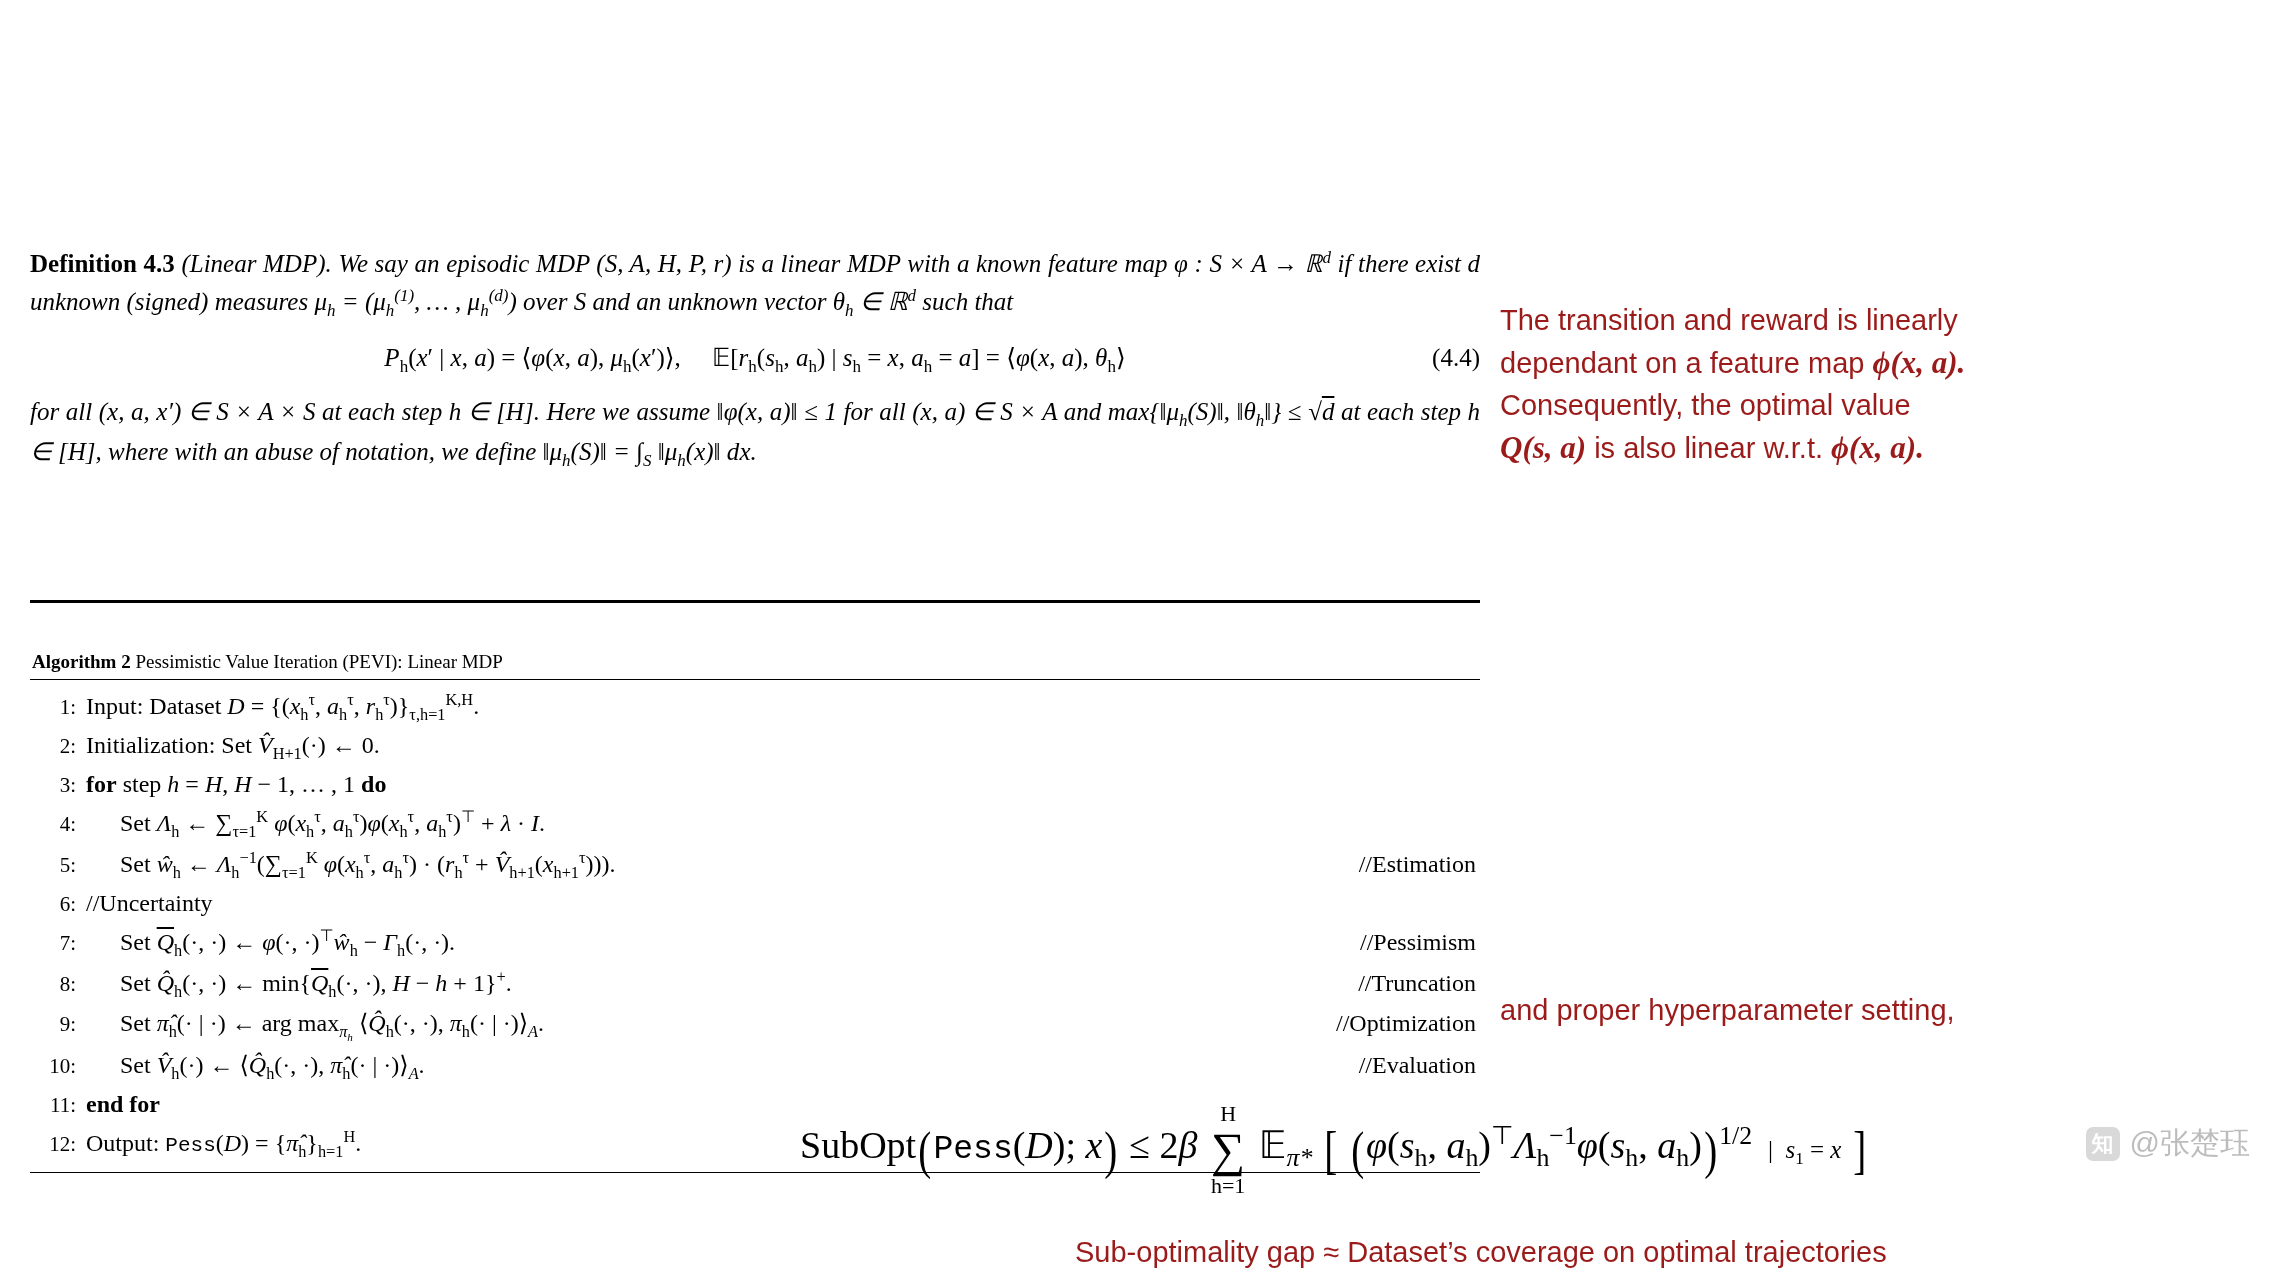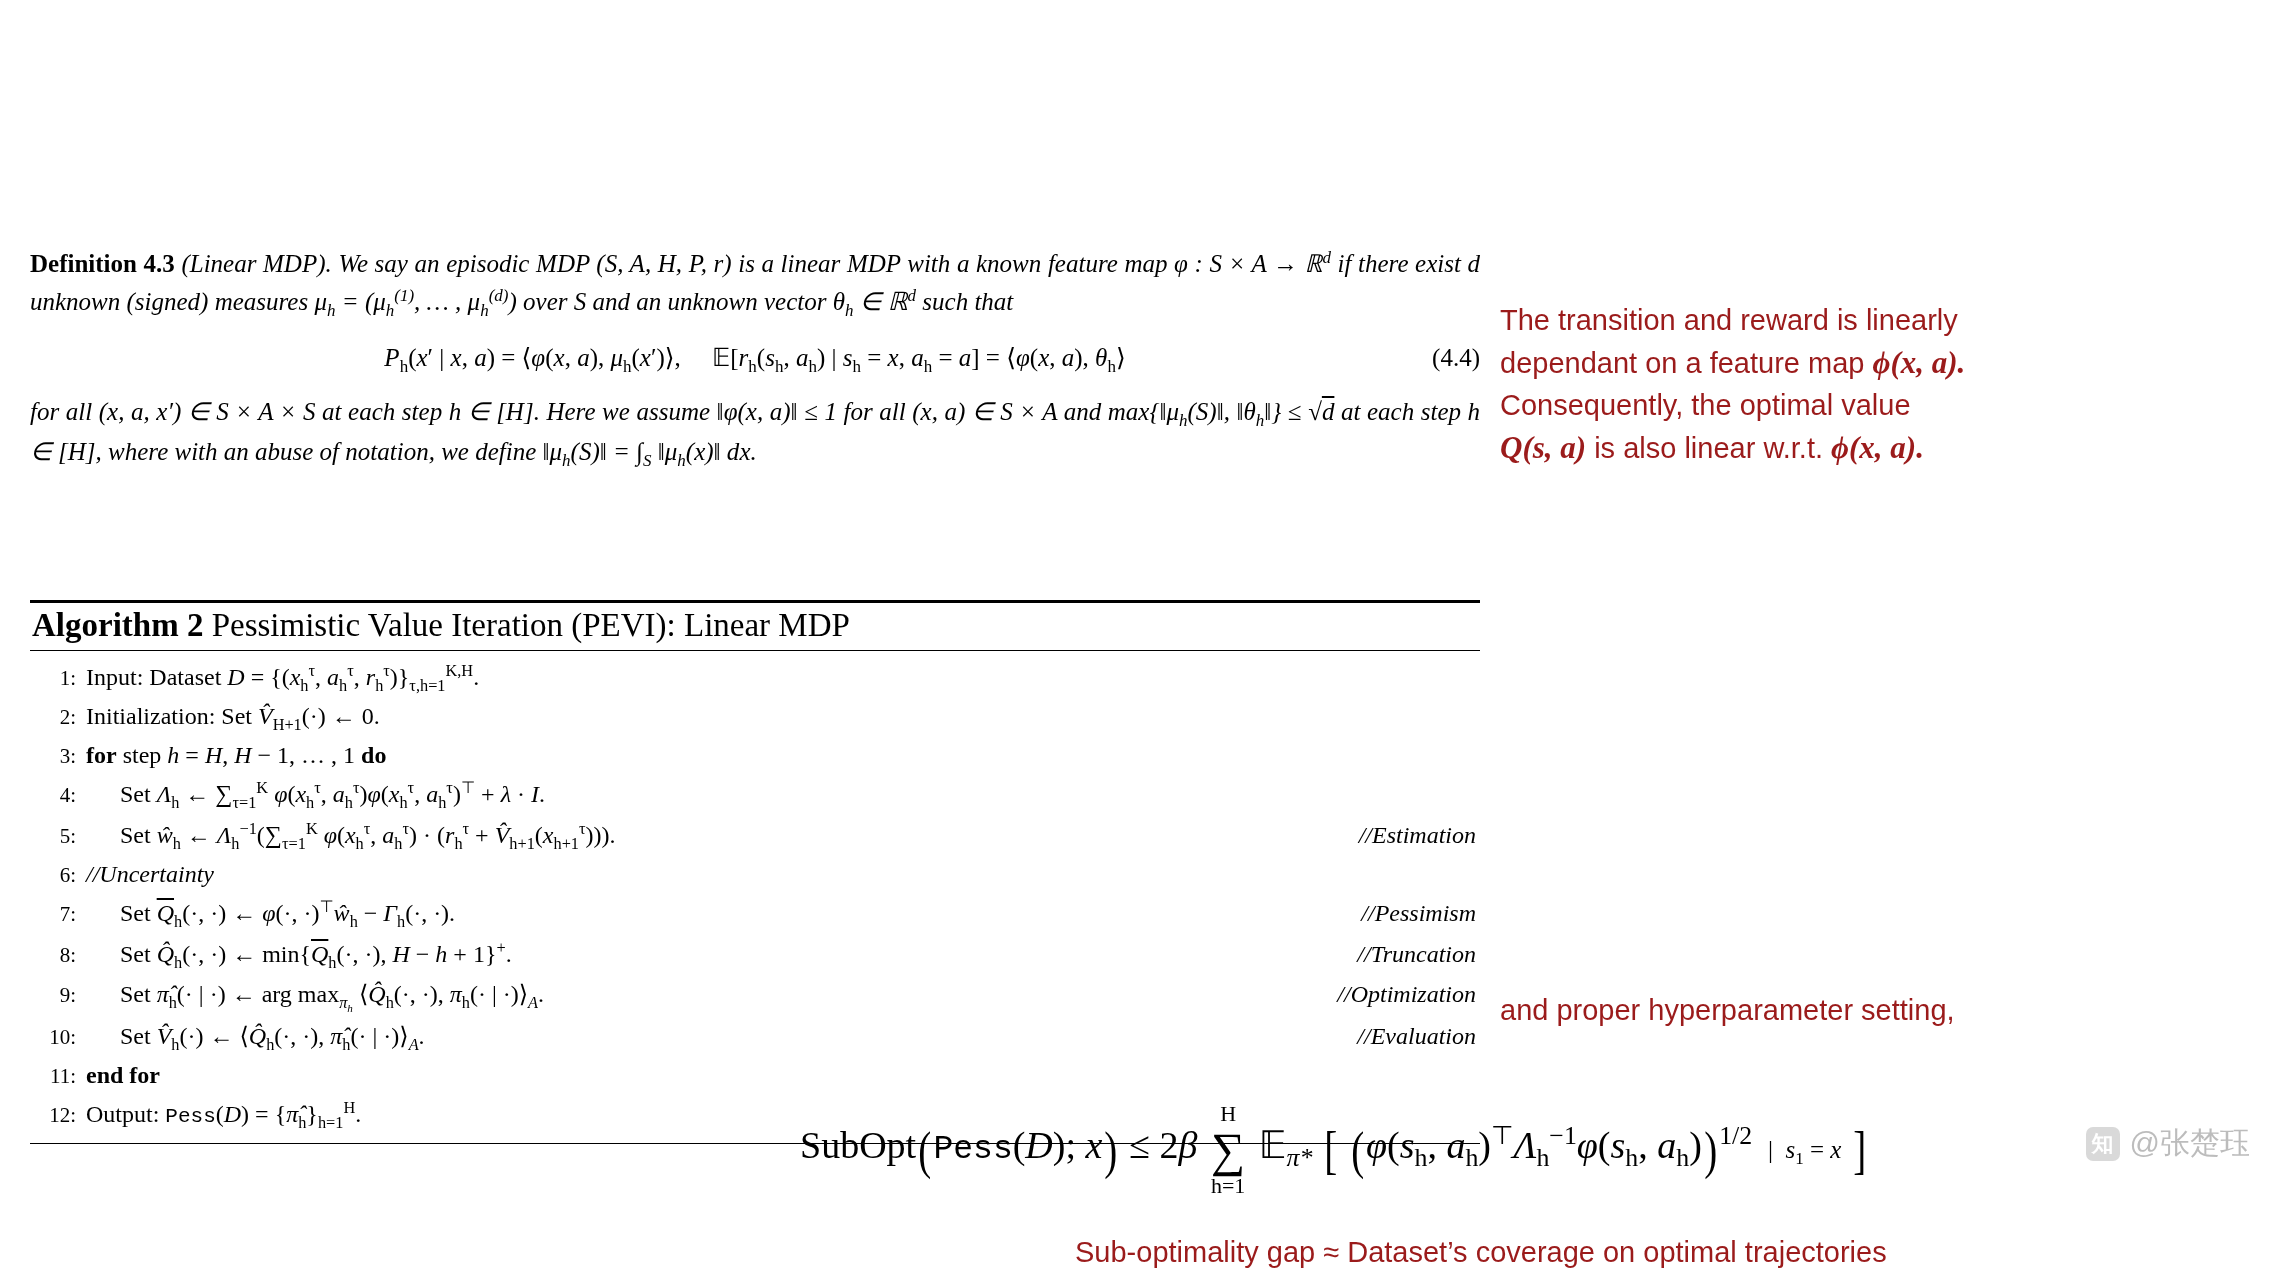--- a/index.html
+++ b/index.html
@@ -80,21 +80,22 @@
   .rule-thick {
     border-top: 3px solid #000;
     height: 0;
   }
   .rule-thin {
     border-top: 1.3px solid #000;
     height: 0;
   }
   .algotitle {
     padding: 4px 2px 6px 2px;
-    font-size: 33px;
+    font-size: 19px;
+    margin-top: 44px;
   }
   .algotitle b { font-weight: bold; }
   .algolines {
     padding: 6px 0 8px 0;
   }
   .algoline {
     display: flex;
     align-items: baseline;
     padding: 2.5px 0;
     line-height: 1.32;
@@ -108,21 +109,20 @@
   }
   .linebody {
     flex: 1 1 auto;
     white-space: nowrap;
   }
   .comment {
     flex: 0 0 auto;
     text-align: left;
     padding-right: 4px;
     white-space: nowrap;
-    font-style: italic;
   }
   .indent1 { padding-left: 34px; }
   .kw { font-weight: bold; }
   .tt { font-family: "Liberation Mono", monospace; font-size: 21px; }
 
   
   .annot {
     position: absolute;
     font-family: "Liberation Sans", sans-serif;
     color: #9b1b1b;

